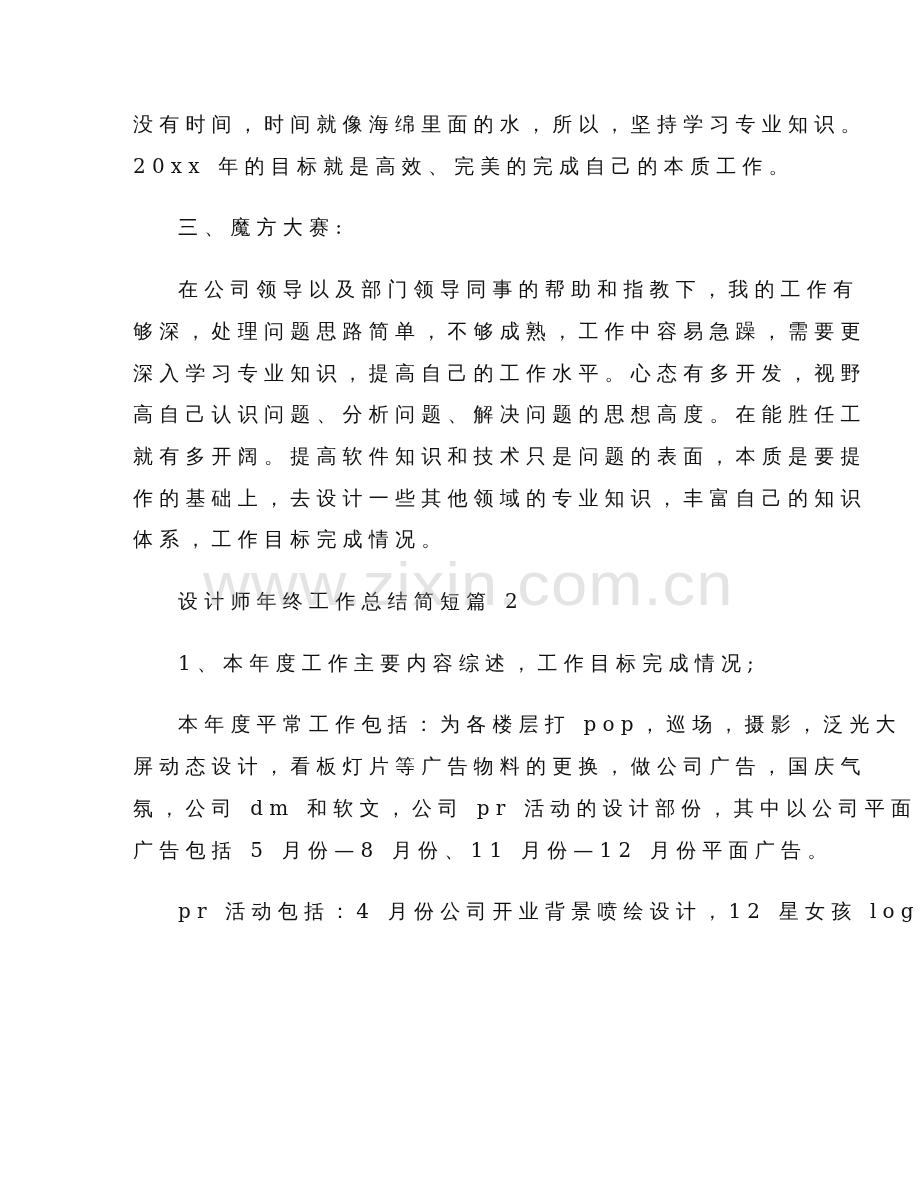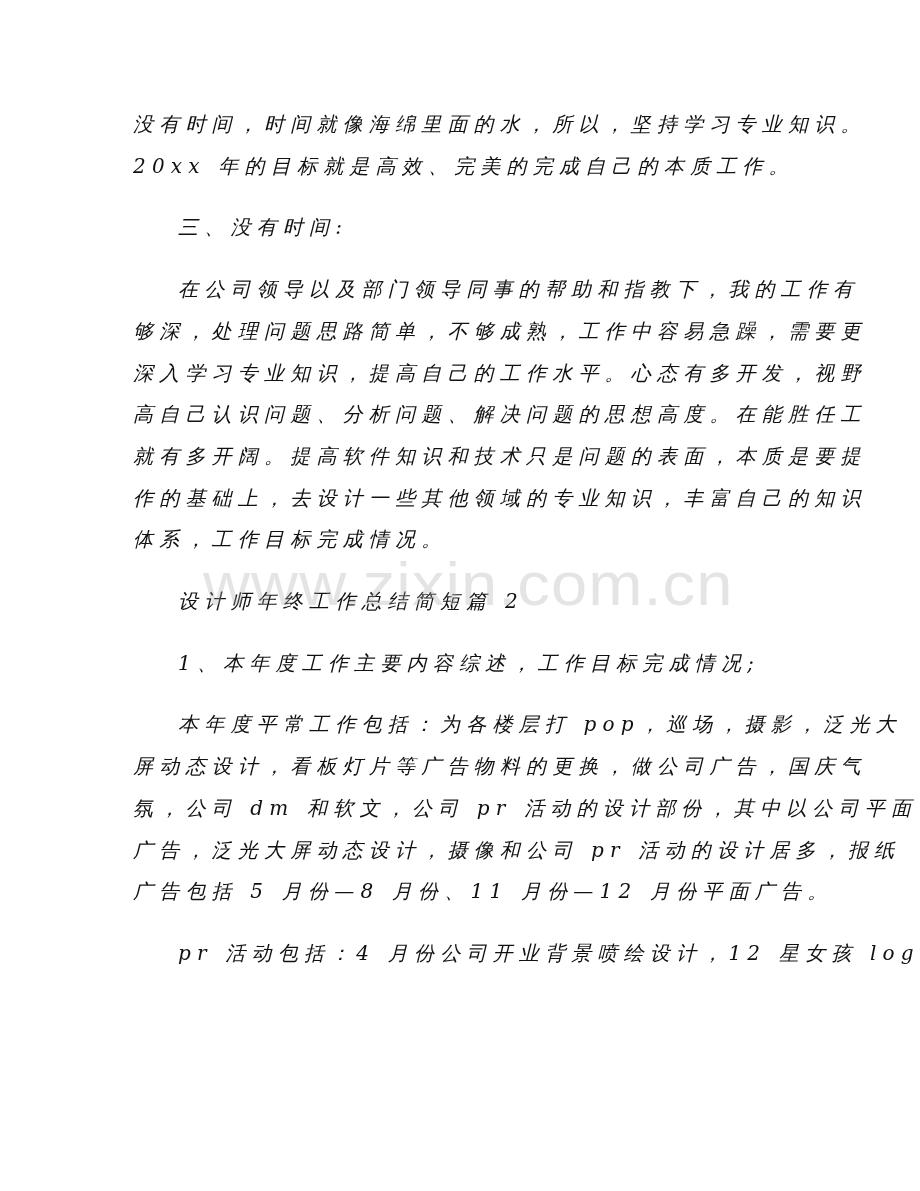--- a/index.html
+++ b/index.html
@@ -29,21 +29,20 @@
     text-align: justify;
     text-align-last: left;
     white-space: normal;
     word-break: break-all;
   }
   .line {
     display: block;
     white-space: nowrap;
     text-align: justify;
     text-align-last: justify;
-    font-style: italic;
   }
   .line.last {
     text-align-last: left;
   }
   .watermark {
     position: absolute;
     left: 203px;
     top: 548px;
     font-family: "Liberation Sans", "DejaVu Sans", sans-serif;
     font-size: 62px;
@@ -59,21 +58,21 @@
 <body>
 
 <div class="page">
 
   <p class="para">
     <span class="line">没有时间，时间就像海绵里面的水，所以，坚持学习专业知识。</span>
     <span class="line last">20xx 年的目标就是高效、完美的完成自己的本质工作。</span>
   </p>
 
   <p class="para">
-    <span class="line last" style="padding-left:45px">三、没有时间:</span>
+    <span class="line last" style="padding-left:45px">三、魔方大赛:</span>
   </p>
 
   <p class="para">
     <span class="line" style="padding-left:45px">在公司领导以及部门领导同事的帮助和指教下，我的工作有</span>
     <span class="line">够深，处理问题思路简单，不够成熟，工作中容易急躁，需要更</span>
     <span class="line">深入学习专业知识，提高自己的工作水平。心态有多开发，视野</span>
     <span class="line">高自己认识问题、分析问题、解决问题的思想高度。在能胜任工</span>
     <span class="line">就有多开阔。提高软件知识和技术只是问题的表面，本质是要提</span>
     <span class="line">作的基础上，去设计一些其他领域的专业知识，丰富自己的知识</span>
     <span class="line last">体系，工作目标完成情况。</span>
@@ -84,21 +83,20 @@
   </p>
 
   <p class="para">
     <span class="line last" style="padding-left:45px">1、本年度工作主要内容综述，工作目标完成情况;</span>
   </p>
 
   <p class="para">
     <span class="line" style="padding-left:45px">本年度平常工作包括：为各楼层打 pop，巡场，摄影，泛光大</span>
     <span class="line">屏动态设计，看板灯片等广告物料的更换，做公司广告，国庆气</span>
     <span class="line">氛，公司 dm 和软文，公司 pr 活动的设计部份，其中以公司平面</span>
-    <span class="line">广告，泛光大屏动态设计，摄像和公司 pr 活动的设计居多，报纸</span>
     <span class="line last">广告包括 5 月份—8 月份、11 月份—12 月份平面广告。</span>
   </p>
 
   <p class="para">
     <span class="line" style="padding-left:45px">pr 活动包括：4 月份公司开业背景喷绘设计，12 星女孩 logo</span>
   </p>
 
 </div>
 
 <div class="watermark">www.zixin.com.cn</div>

